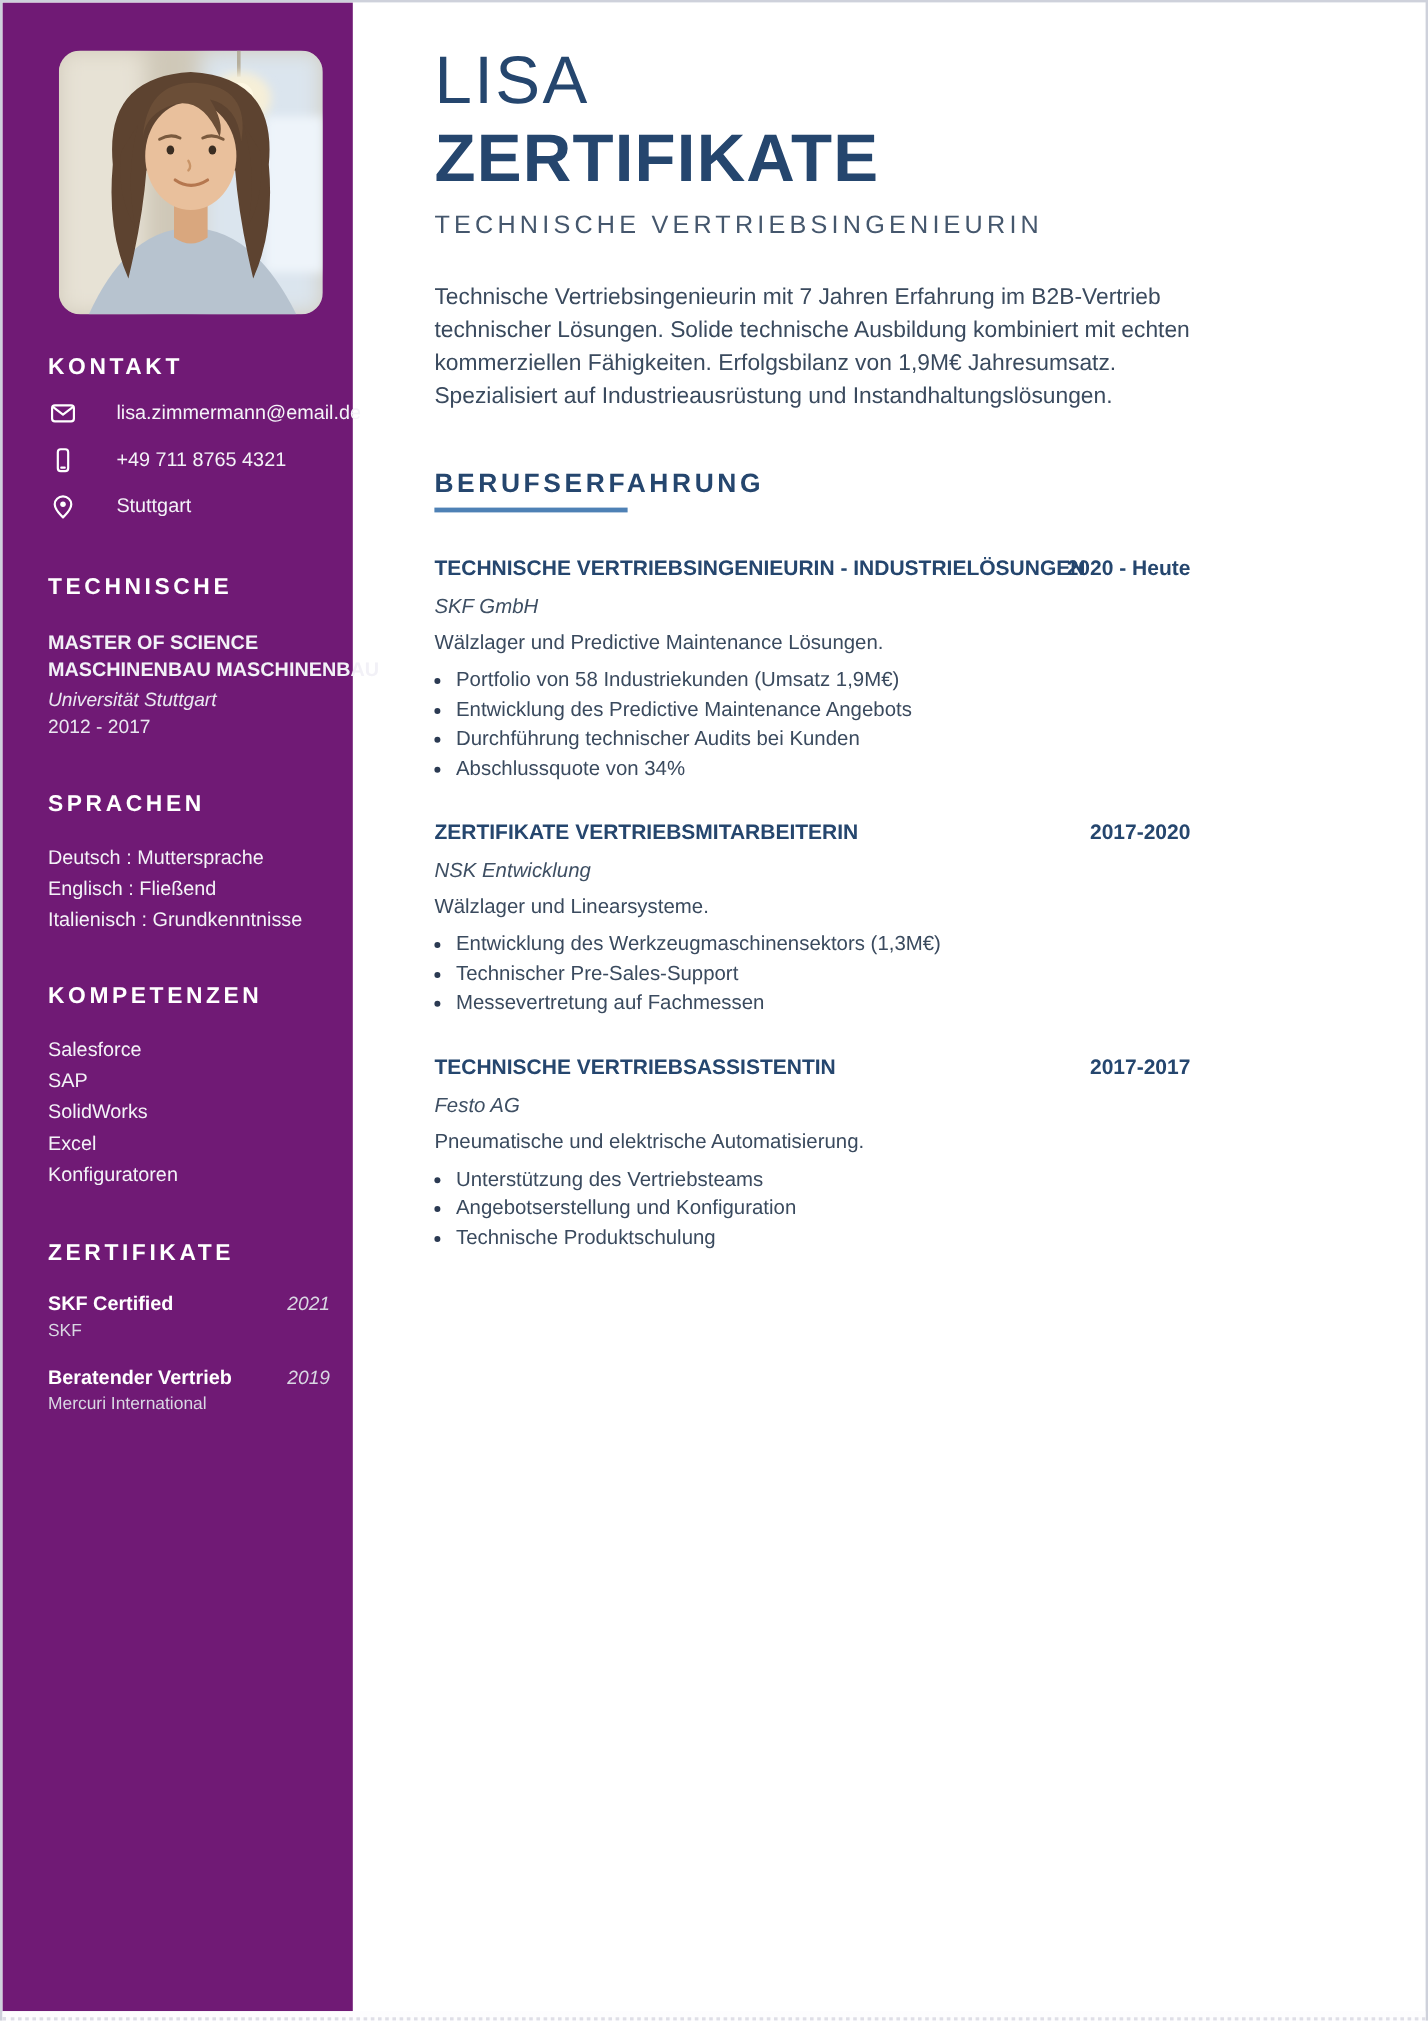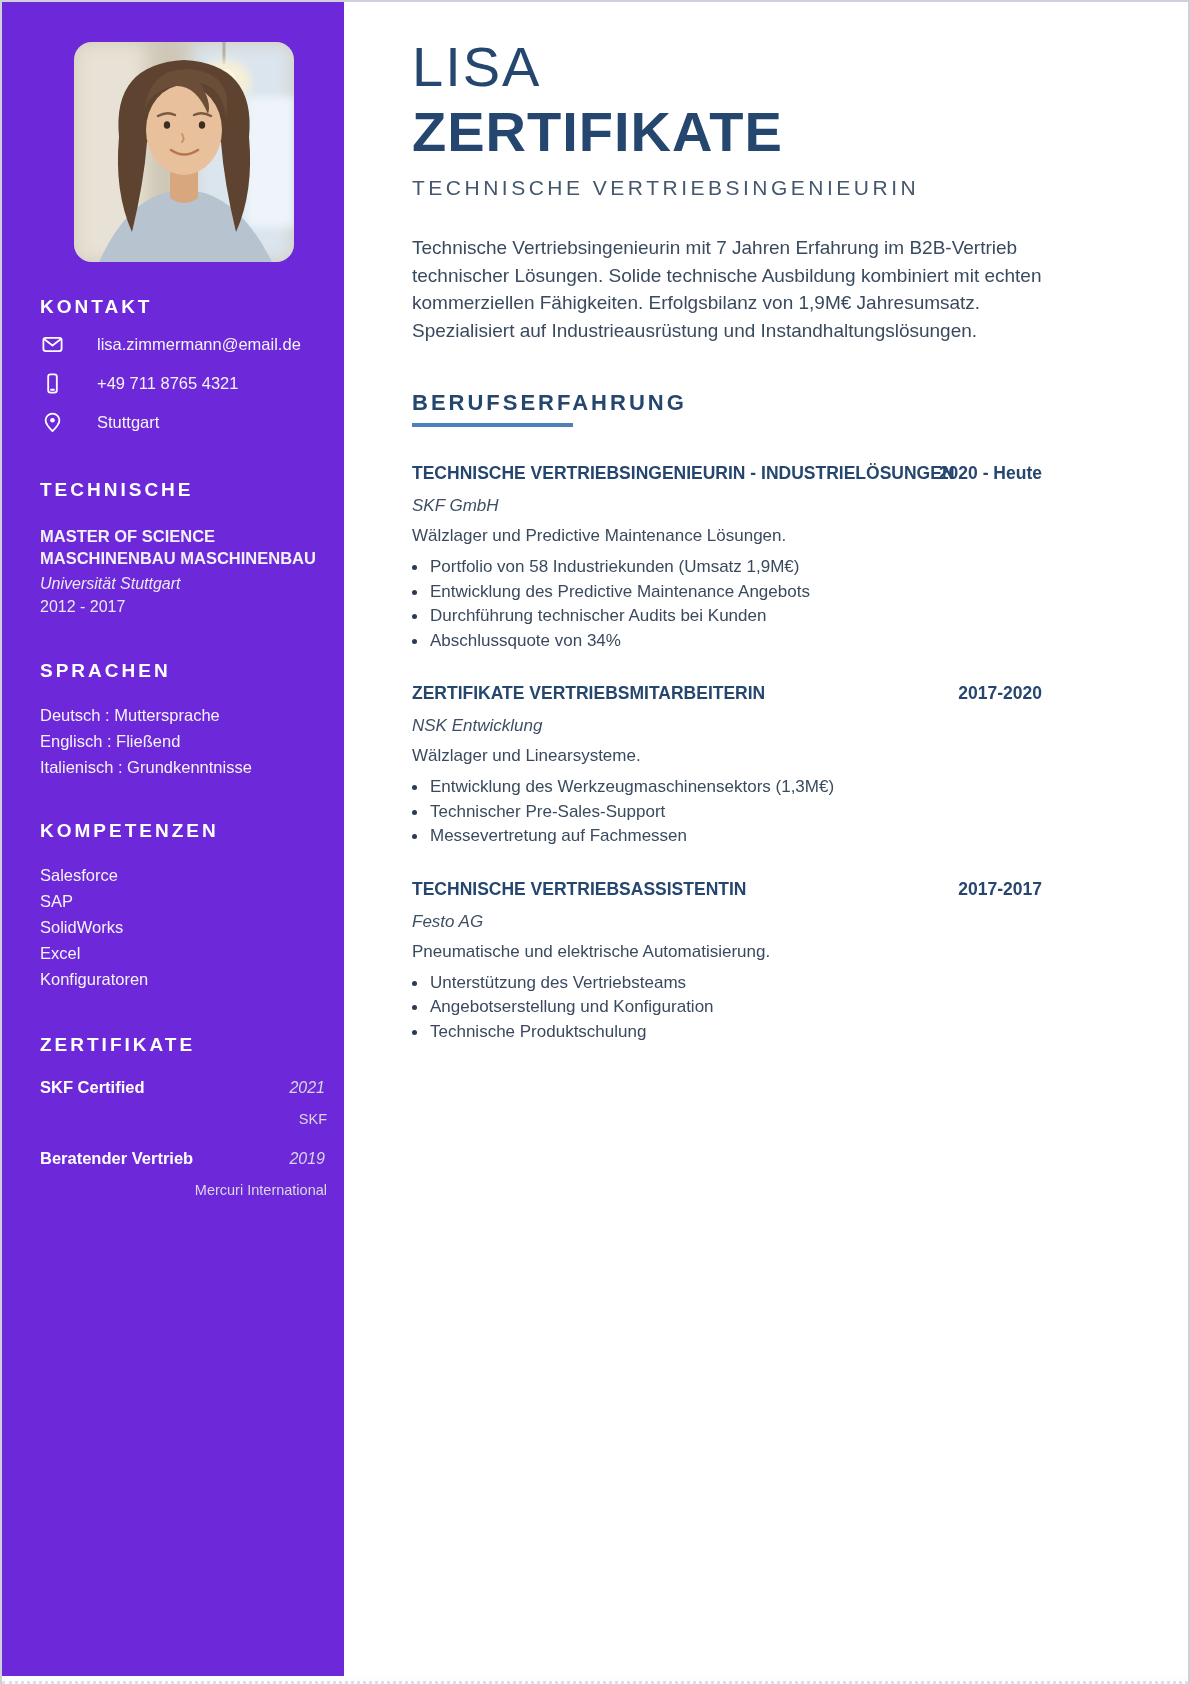--- a/index.html
+++ b/index.html
@@ -2,40 +2,40 @@
 <html><head>
 <meta charset="utf-8">
 <style>
   * { margin:0; padding:0; box-sizing:border-box; }
   html,body { width:1190px; background:#fff; font-family:"Liberation Sans", sans-serif; }
   .page { width:1190px; height:1684px; border:2px solid #ced1db; border-bottom:none;
           display:flex; flex-direction:column; background:#fff; overflow:hidden; }
   .content { flex:1; display:flex; min-height:0; }
 
   
-  .sidebar { width:342px; flex:none; background:#6d28d9; color:#F2F1F7;
+  .sidebar { width:292px; flex:none; background:#701a75; color:#F2F1F7;
              padding:40px 17px 0 38px; }
   .photo-wrap { width:220px; height:220px; border-radius:18px; overflow:hidden; margin:0 auto; }
   .side-h { font-size:19px; font-weight:700; letter-spacing:3px; color:#FFFFFF; }
   .sec-kontakt { margin-top:34px; }
   .c-row { display:flex; align-items:center; gap:32px; margin-top:14px; font-size:16.5px; color:#F4F3F8; }
   .c-row:first-of-type { margin-top:22px; }
   .c-icon { width:25px; height:25px; flex:none; display:flex; align-items:center; justify-content:center; }
   .c-icon svg { width:23px; height:23px; stroke:#FFFFFF; fill:none; stroke-width:1.9; stroke-linecap:round; stroke-linejoin:round; }
   .sec { margin-top:44px; }
   .degree { margin-top:24px; font-weight:700; font-size:16.5px; line-height:22px; width:300px; }
   .school { margin-top:6px; font-style:italic; font-size:16px; color:#EAE8F1; }
   .years  { margin-top:5px; font-size:16px; color:#EAE8F1; }
   .side-item { font-size:16.5px; line-height:26px; color:#F4F3F8; }
   .side-list { margin-top:20px; }
   .cert { margin-top:22px; }
   .cert-row { display:flex; justify-content:space-between; align-items:baseline; padding-right:2px; }
   .cert-name { font-weight:700; font-size:16.5px; color:#FFFFFF; }
   .cert-year { font-size:16px; color:#D9D7E3;font-style:italic; }
-  .cert-issuer { margin-top:14px; font-size:14.5px; color:#D9D7E3;text-align:right; }
+  .cert-issuer { margin-top:4px; font-size:14.5px; color:#D9D7E3; }
 
   
   .main { flex:1; padding:36px 0 0 68px; color:#3A4A5E; }
   .main-inner { width:630px; }
   .first-name { font-size:56px; font-weight:500; letter-spacing:2px; line-height:1.02; color:#25466E; }
   .last-name  { font-size:56px; font-weight:700; letter-spacing:1px; line-height:1.02; margin-top:8px; color:#25466E; }
   .role { margin-top:16px; font-size:21px; font-weight:500; letter-spacing:3.5px; color:#45576D; }
   .summary { margin-top:34px; width:656px; font-size:19px; line-height:27.5px; color:#3A4A5E; }
   .exp-h { margin-top:46px; font-size:22px; font-weight:700; letter-spacing:3px; color:#25466E; }
   .exp-underline { width:161px; height:4px; background:#4E81B5; margin-top:7px; }

